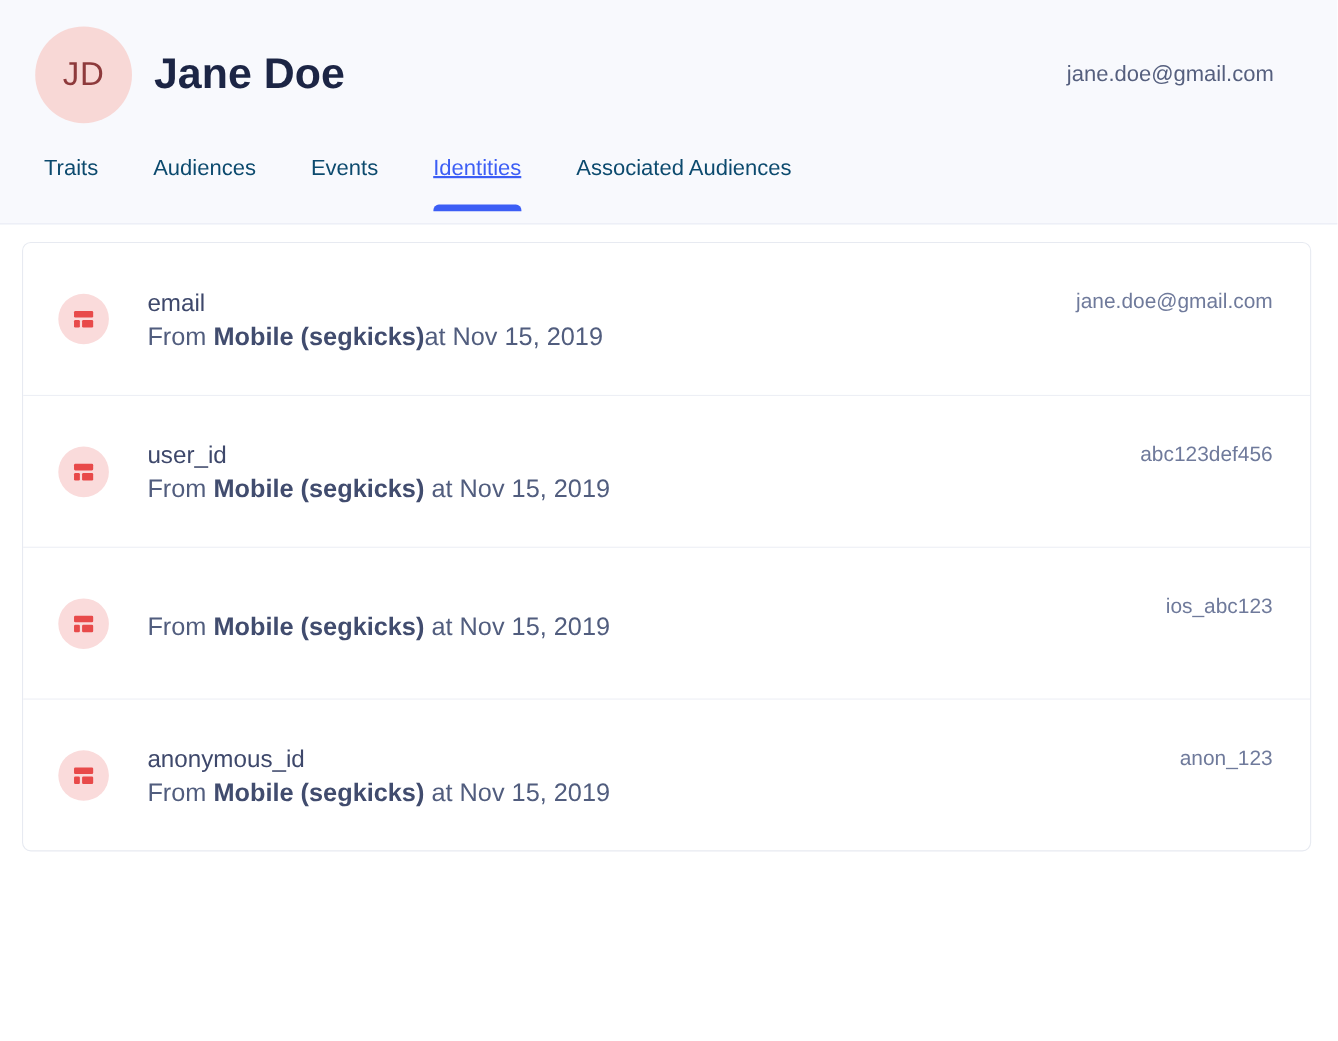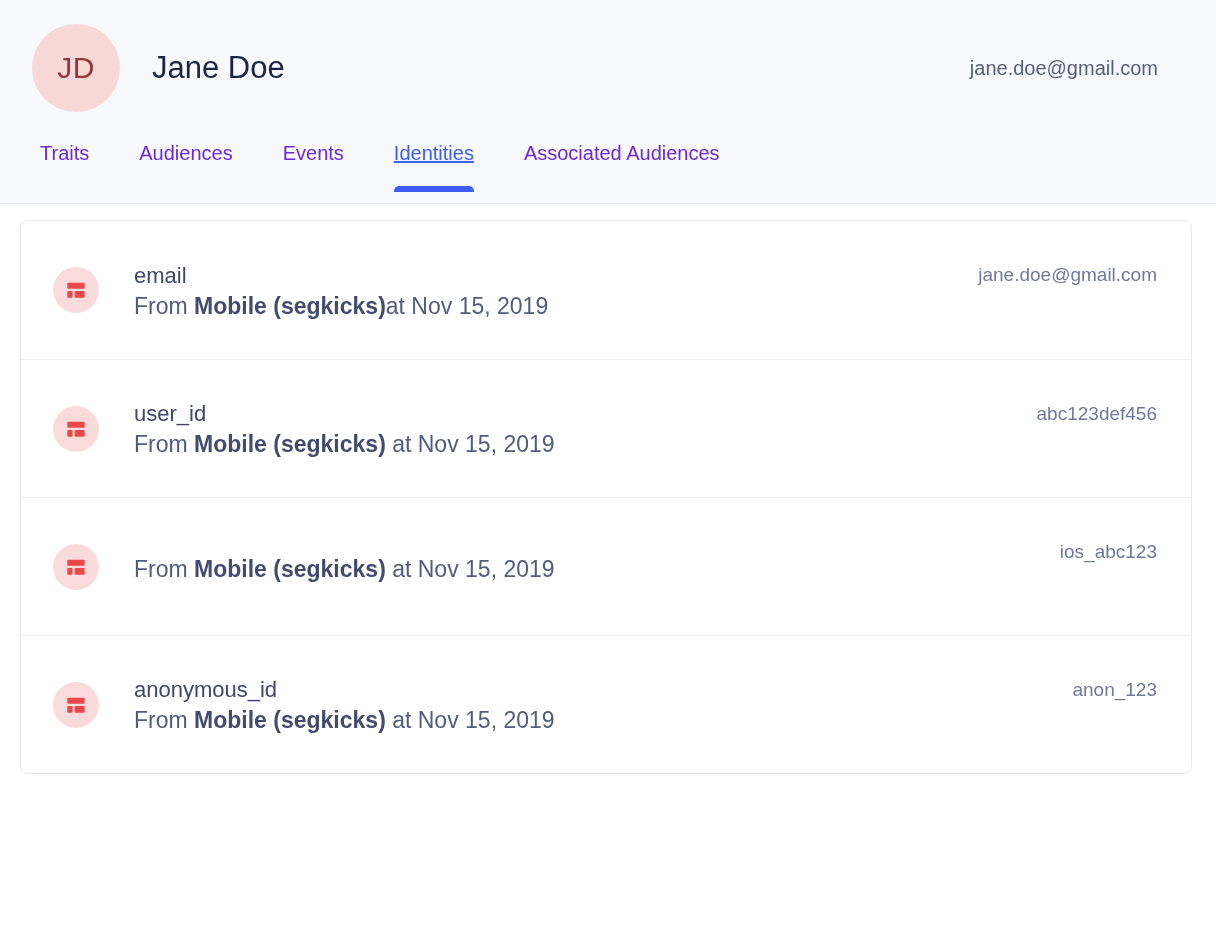--- a/index.html
+++ b/index.html
@@ -27,42 +27,42 @@
     width: 88px; height: 88px;
     border-radius: 50%;
     background: var(--avatar-bg, #f8d8d6);
     color: var(--avatar-text, #8e3a3c);
     font-size: 30px;
     display: flex; align-items: center; justify-content: center;
     flex: 0 0 auto;
     letter-spacing: 0.5px;
   }
   .profile-name {
-    margin-left: 32px;
-    font-size: 31px;
-    font-weight: 400;
+    margin-left: 20px;
+    font-size: 39px;
+    font-weight: 700;
     color: #1c2545;
   }
   .profile-email {
     margin-left: auto;
     font-size: 20px;
     color: #555f7e;
   }
 
   
   .tabs {
     display: flex;
     margin: 30px 0 0 8px;
   }
   .tab {
     position: relative;
     margin-right: 50px;
     padding-bottom: 27px;
     font-size: 20px;
-    color: #6d28d9;
+    color: #0c4a6e;
     cursor: pointer;
   }
   .tab.active { color: var(--accent, #3c5ef5); text-decoration: underline; }
   .tab.active::after {
     content: "";
     position: absolute;
     left: 0; right: 0; bottom: 0;
     height: 6px;
     background: var(--accent, #3c5ef5);
     border-radius: 5px 5px 0 0;

